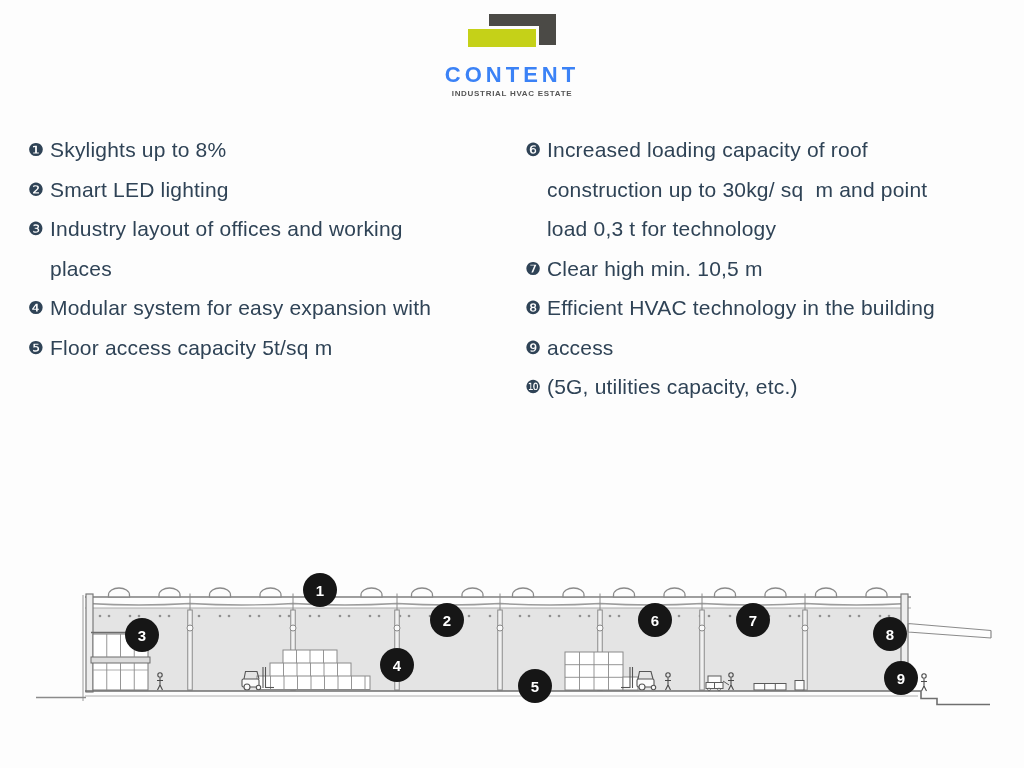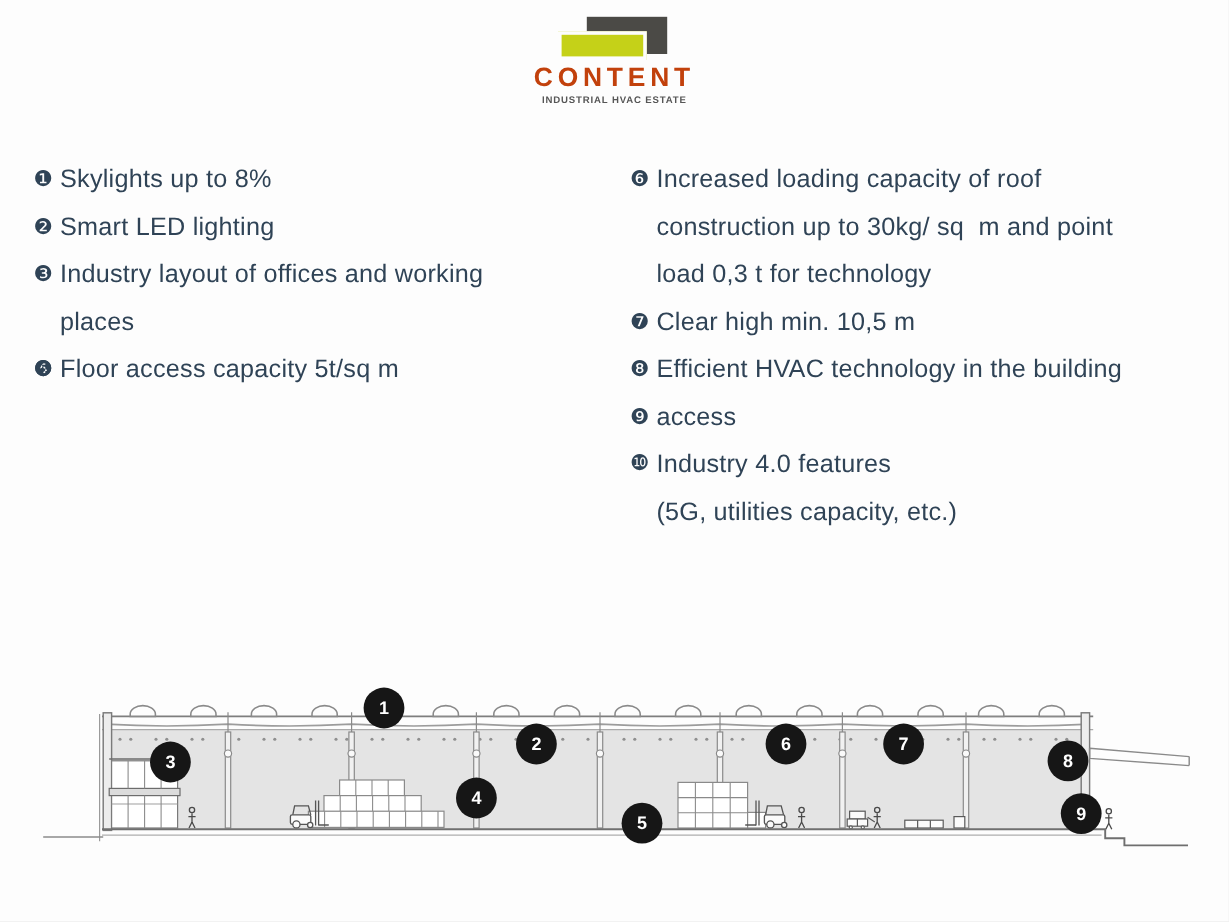--- a/index.html
+++ b/index.html
@@ -4,21 +4,21 @@
 <style>
   html,body{margin:0;padding:0;background:#e9e9e9;}
   #page{position:relative;width:1024px;height:768px;background:#fdfdfd;overflow:hidden;
         font-family:"Liberation Sans",sans-serif;}
 
   
   #logo{position:absolute;top:13px;left:0;right:0;text-align:center;}
   #logo-mark{position:relative;width:92px;height:38px;margin:0 auto;}
   #logo-mark .dark{position:absolute;left:23px;top:1px;width:67px;height:31px;}
   #logo-mark .lime{position:absolute;left:-1px;top:13px;width:68px;height:18px;border:3px solid #fdfdfd;}
-  #logo-name{margin-top:3px;font-size:22px;font-weight:bold;letter-spacing:4px;color:#c2410c;line-height:22px;}
+  #logo-name{margin-top:13px;font-size:22px;font-weight:bold;letter-spacing:4px;color:#3b82f6;line-height:22px;}
   #logo-tagline{margin-top:3px;font-size:8px;font-weight:bold;letter-spacing:0.7px;color:#565656;line-height:9px;}
 
   
   .features{position:absolute;top:130px;font-size:21px;letter-spacing:0.2px;}
   #features-left{left:28px;width:485px;}
   #features-right{left:525px;width:495px;}
   .feature-item{position:relative;padding-left:22px;}
   .bullet{position:absolute;left:0;top:0;font-family:"DejaVu Sans",sans-serif;
           font-size:18px;line-height:39.5px;}
   .fline{line-height:39.5px;white-space:pre;}
@@ -56,20 +56,21 @@
       </div>
 
     <div class="feature-item">
       <span class="bullet">❸</span>
     <div class="fline">Industry layout of offices and working</div>
         <div class="fline">places</div>
       </div>
 
     <div class="feature-item">
       <span class="bullet">❹</span>
+    <div class="fline">Modular system for easy expansion with</div>
       </div>
 
     <div class="feature-item">
       <span class="bullet">❺</span>
     <div class="fline">Floor access capacity 5t/sq m</div>
       </div>
   </div>
   <div id="features-right" class="features" style="color: rgb(47, 67, 86);">
     <div class="feature-item">
       <span class="bullet">❻</span>
@@ -88,21 +89,20 @@
     <div class="fline">Efficient HVAC technology in the building</div>
       </div>
 
     <div class="feature-item">
       <span class="bullet">❾</span>
         <div class="fline">access</div>
       </div>
 
     <div class="feature-item">
       <span class="bullet">❿</span>
-    <div class="fline">Industry 4.0 features</div>
         <div class="fline">(5G, utilities capacity, etc.)</div>
       </div>
   </div>
 
   <div id="diagram">
     <svg id="cs-svg" width="1024" height="228" viewBox="0 0 1024 228">
 
       <rect x="93" y="68" width="810" height="83" fill="#e4e4e4"></rect>
 
       <g>

